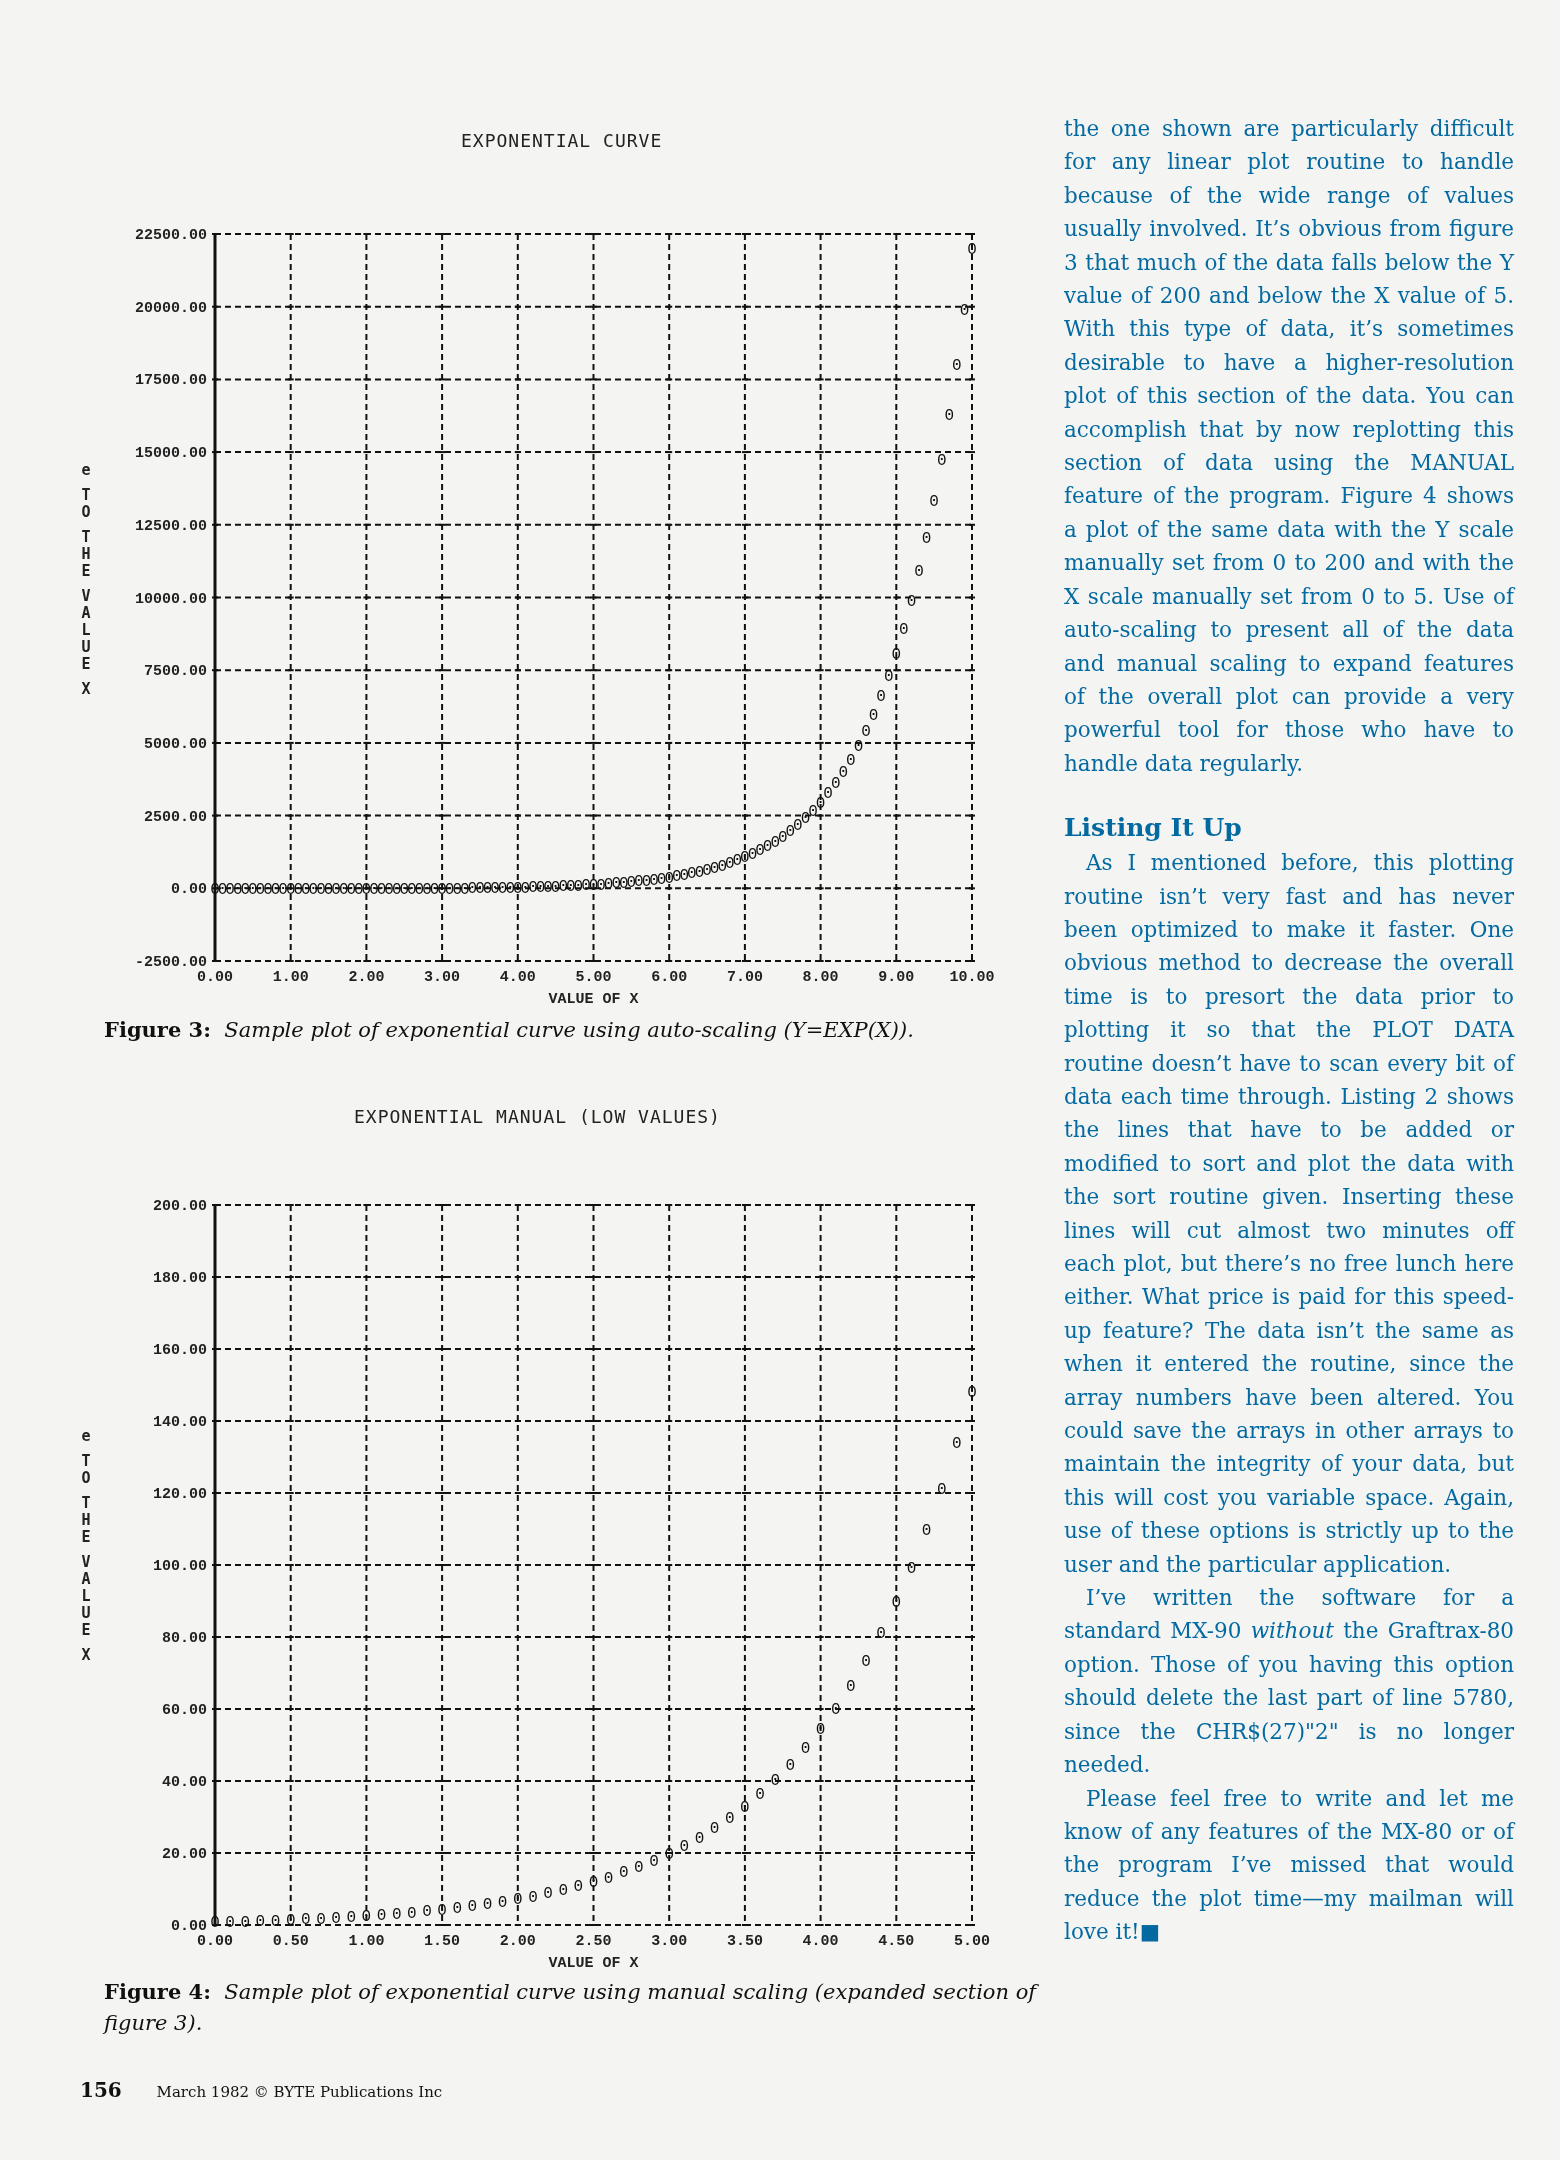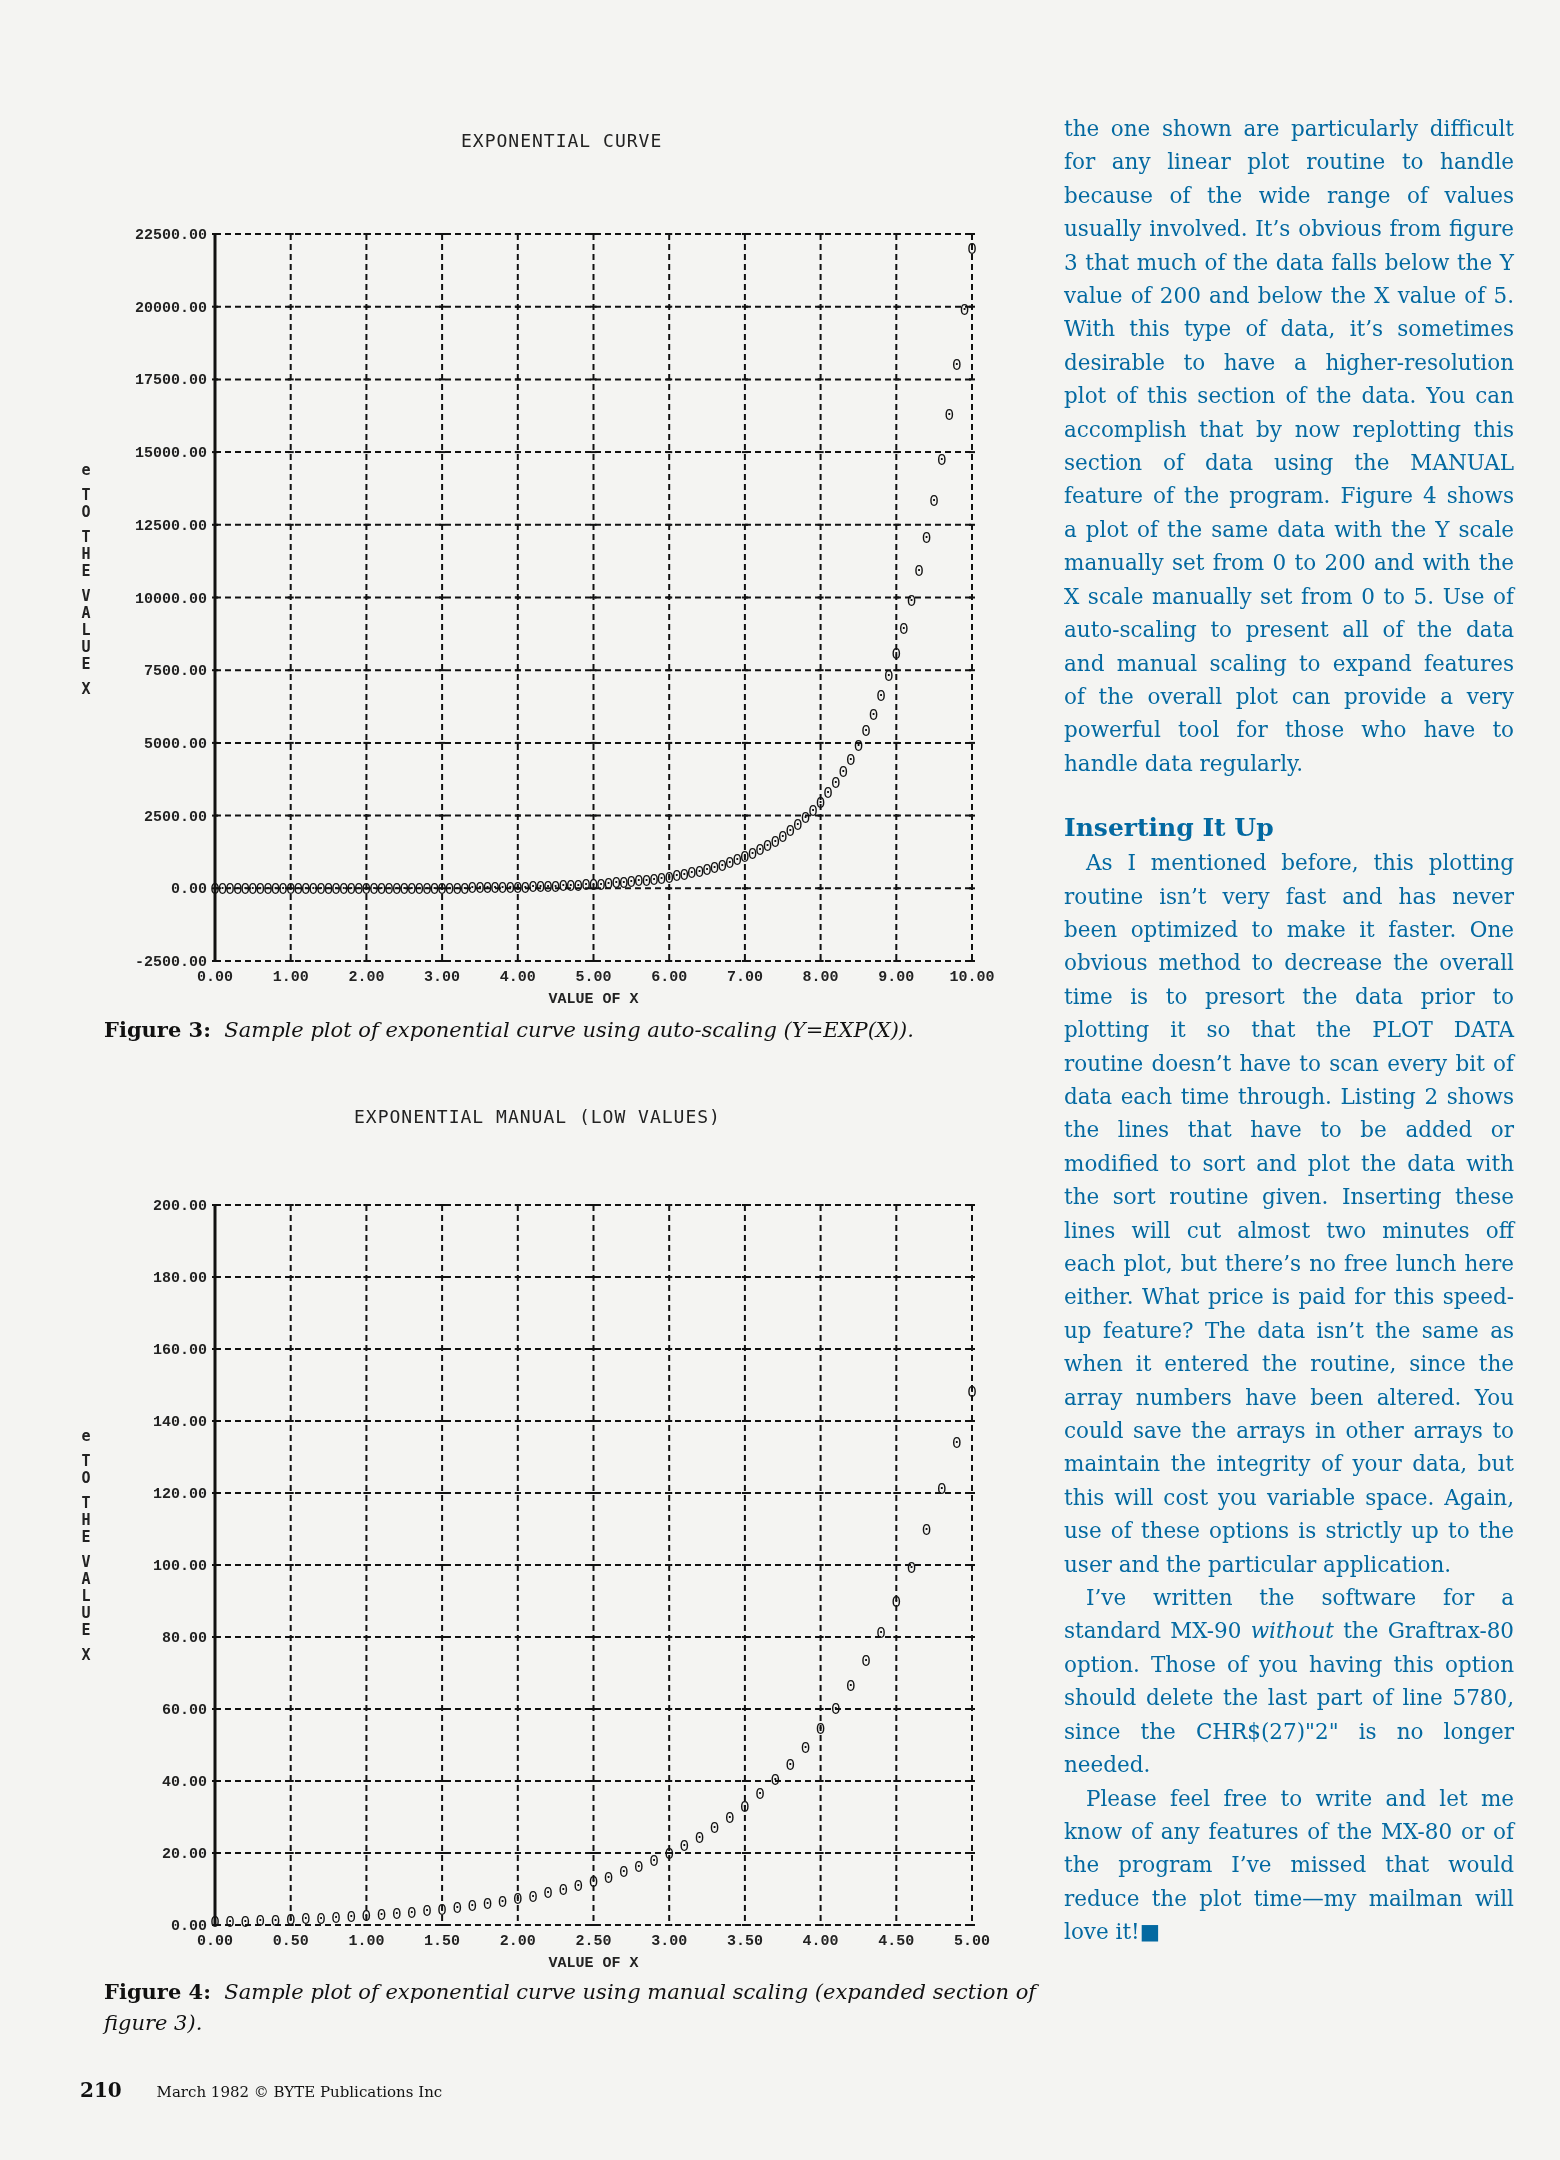--- a/index.html
+++ b/index.html
@@ -519,26 +519,26 @@
     <text x="972" y="216.72400000000005" text-anchor="middle" font-size="16" fill="#111">0</text>
   </svg>
 <div class="abs caption" style="left:104px; top:1976px; width:940px;">
   <b>Figure 4:</b>&nbsp;
   <i>Sample plot of exponential curve using manual scaling (expanded section of figure 3).</i>
 </div>
 
 <div class="abs col" style="left:1064px; top:112px;">
   <p>the one shown are particularly difficult for any linear plot routine to handle because of the wide range of values usually involved. It’s obvious from figure 3 that much of the data falls below the Y value of 200 and below the X value of 5. With this type of data, it’s sometimes desirable to have a higher-resolution plot of this section of the data. You can accomplish that by now replotting this section of data using the MANUAL feature of the program. Figure 4 shows a plot of the same data with the Y scale manually set from 0 to 200 and with the X scale manually set from 0 to 5. Use of auto-scaling to present all of the data and manual scaling to expand features of the overall plot can provide a very powerful tool for those who have to handle data regularly.</p>
   <div style="height:30px"></div>
-  <h2>Inserting It Up</h2>
+  <h2>Listing It Up</h2>
   <p class="indent">As I mentioned before, this plotting routine isn’t very fast and has never been optimized to make it faster. One obvious method to decrease the overall time is to presort the data prior to plotting it so that the PLOT DATA routine doesn’t have to scan every bit of data each time through. Listing 2 shows the lines that have to be added or modified to sort and plot the data with the sort routine given. Inserting these lines will cut almost two minutes off each plot, but there’s no free lunch here either. What price is paid for this speed-up feature? The data isn’t the same as when it entered the routine, since the array numbers have been altered. You could save the arrays in other arrays to maintain the integrity of your data, but this will cost you variable space. Again, use of these options is strictly up to the user and the particular application.</p>
   <p class="indent">
     <span>I’ve written the software for a standard MX-90 </span><i>without</i><span> the Graftrax-80 option. Those of you having this option should delete the last part of line 5780, since the CHR$(27)"2" is no longer needed.</span>
   </p>
   <p class="indent">
     <span>Please feel free to write and let me know of any features of the MX-80 or of the program I’ve missed that would reduce the plot time—my mailman will love it!</span><span>■</span>
   </p>
 </div>
 
 <div class="abs footer" style="left:80px; top:2078px;">
-  <span class="pg">210</span>
+  <span class="pg">156</span>
   <span>March 1982 © BYTE Publications Inc</span>
 </div>
 
 </body></html>

